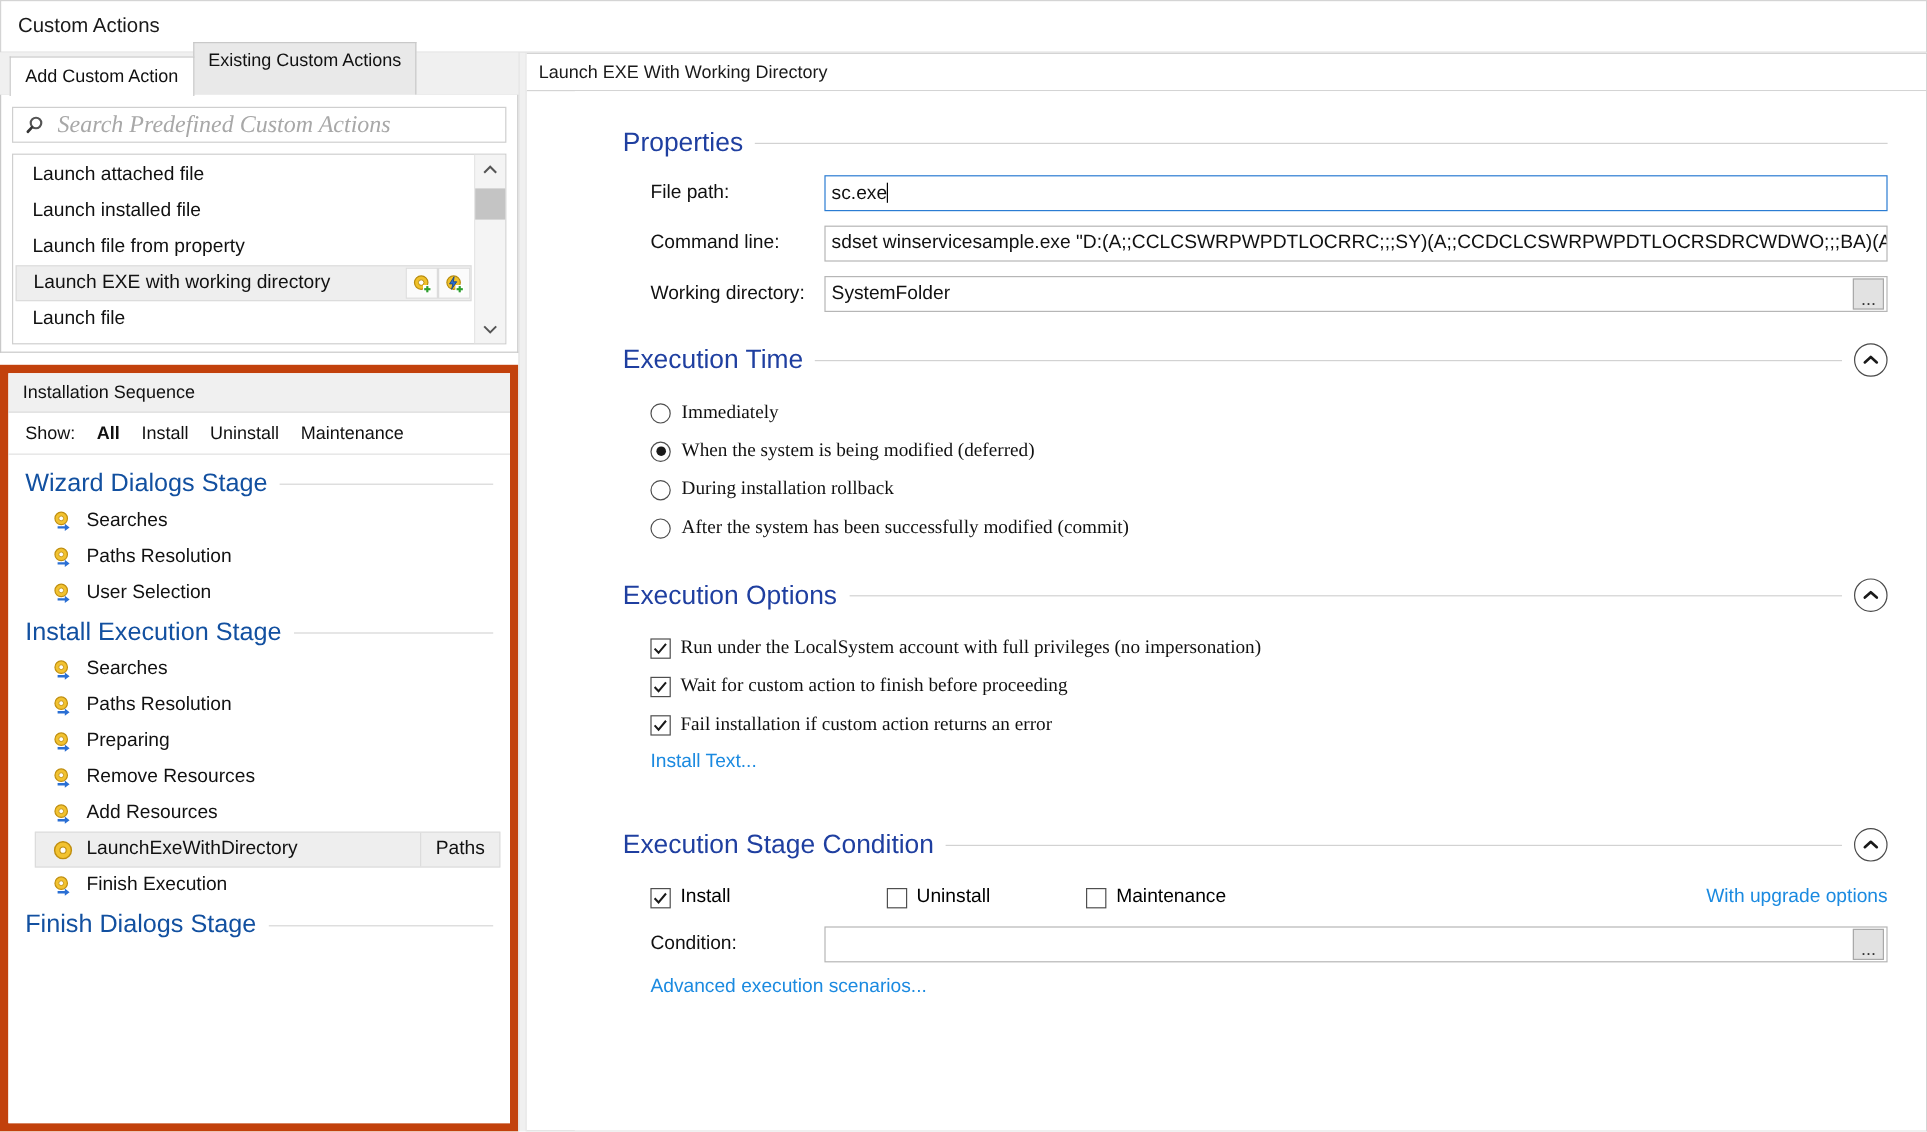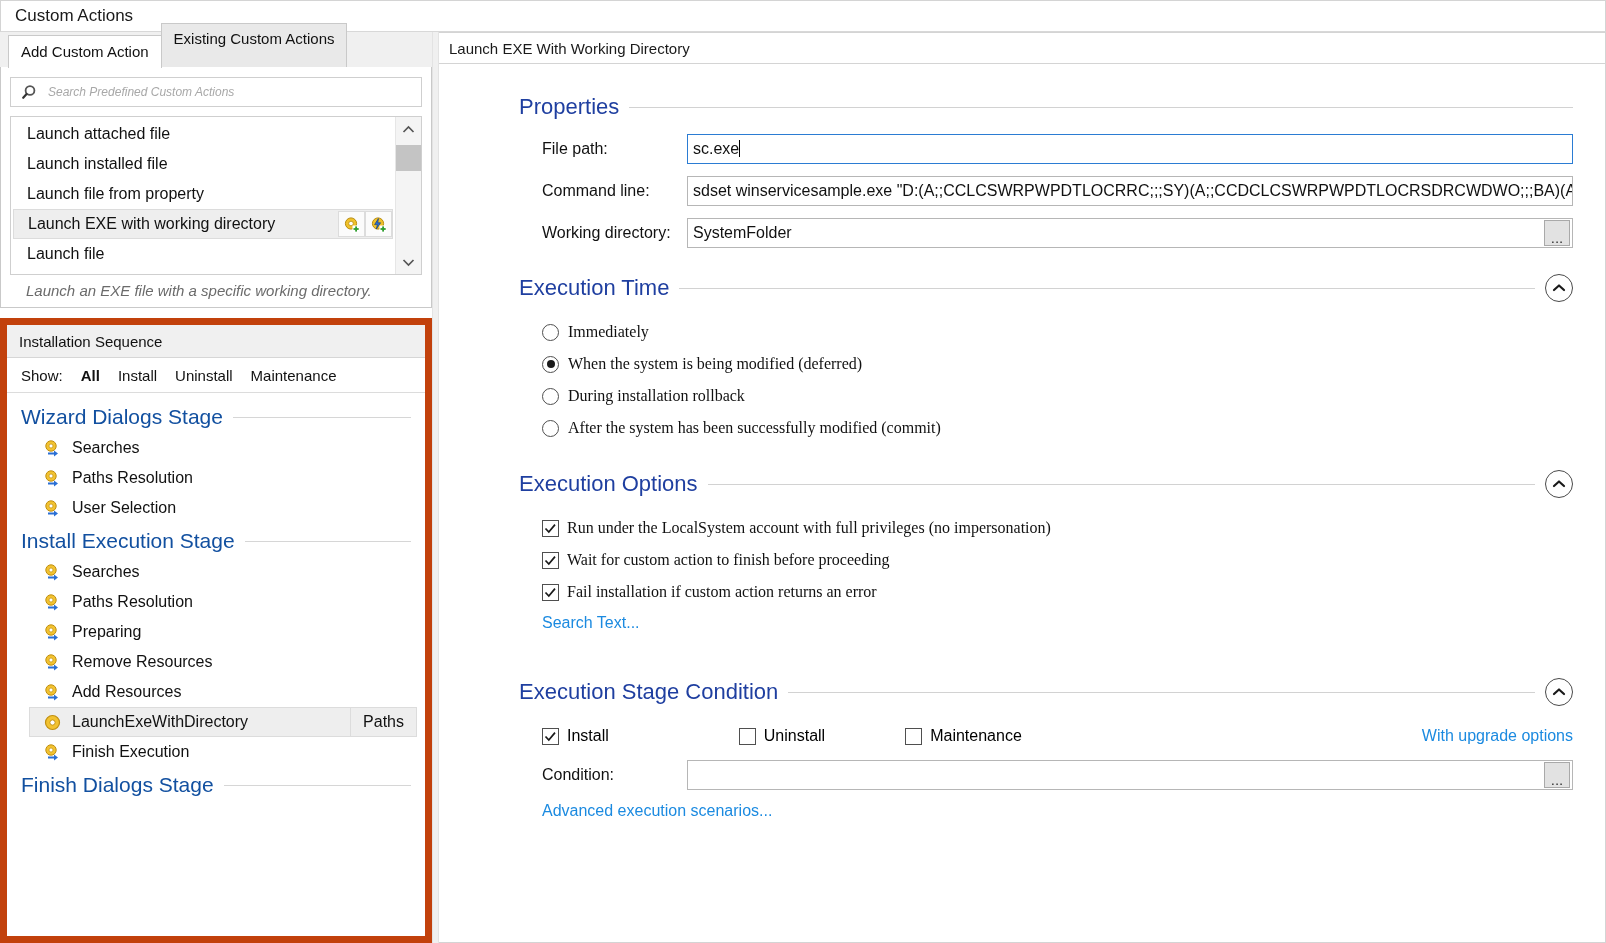--- a/index.html
+++ b/index.html
@@ -19,21 +19,21 @@
   .app {
     position: absolute;
     inset: 0;
     display: flex;
     flex-direction: column;
     background: #f0f0f0;
   }
 
   
   .titlebar {
-    height: 32px;
+    height: 44px;
     background: #ffffff;
     border: 1px solid #d4d4d4;
     border-bottom: 1px solid #d8d8d8;
     box-sizing: border-box;
     display: flex;
     align-items: center;
     padding-left: 14px;
     font-size: 17px;
     color: #1a1a1a;
     flex: 0 0 auto;
@@ -124,22 +124,22 @@
     display: flex;
     align-items: center;
     padding: 0 6px;
     box-sizing: border-box;
   }
   .searchbox .mag { margin: 0 8px 0 4px; display:flex; align-items:center;}
   .searchbox input {
     flex: 1;
     border: none;
     outline: none;
-    font-family: Liberation Sans, sans-serif;
-    font-size: 12px;
+    font-family: Liberation Serif, serif;
+    font-size: 20px;
     font-style: italic;
     color: #9a9a9a;
     background: transparent;
   }
   .searchbox input::placeholder { color: #a8a8a8; font-style: italic; }
 
   .predef-wrap {
     margin-top: 9px;
     border: 1px solid #cfcfcf;
     background: #ffffff;
@@ -538,21 +538,20 @@
               <div class="thumb"></div>
             </div>
             <div class="arrow">
               <svg width="13" height="9" viewBox="0 0 13 9">
                   <polyline points="1.5,2 6.5,7 11.5,2" fill="none" stroke="#555" stroke-width="1.7"></polyline>
                 </svg>
             </div>
           </div>
         </div>
 
-        <div class="hint">Launch an EXE file with a specific working directory.</div>
       </div>
 
       <div class="seq-panel">
         <div class="seq-header">
           <span>Installation Sequence</span>
         </div>
 
         <div class="seq-filter">
           <span class="lbl">Show:</span>
           <span class="opt active">All</span>
@@ -784,21 +783,21 @@
           <div class="opt-row">
             <span class="cbox">
               <svg width="13" height="11" viewBox="0 0 13 11">
                   <polyline points="1.5,5.5 4.8,9 11,1.6" fill="none" stroke="#1a1a1a" stroke-width="1.7"></polyline>
                 </svg>
             </span>
             <span>Fail installation if custom action returns an error</span>
           </div>
 
           <div class="link-row">
-            <span class="link">Search Text...</span>
+            <span class="link">Install Text...</span>
           </div>
         </div>
 
         <div class="group" style="margin-top:46px;">
           <div class="group-head">
             <span class="group-title">Execution Stage Condition</span>
             <span class="group-rule"></span>
             <span class="collapse-btn">
               <svg width="14" height="10" viewBox="0 0 14 10">
                   <polyline points="2,7 7,2.5 12,7" fill="none" stroke="#1a1a1a" stroke-width="2.2" stroke-linecap="round" stroke-linejoin="round"></polyline>

